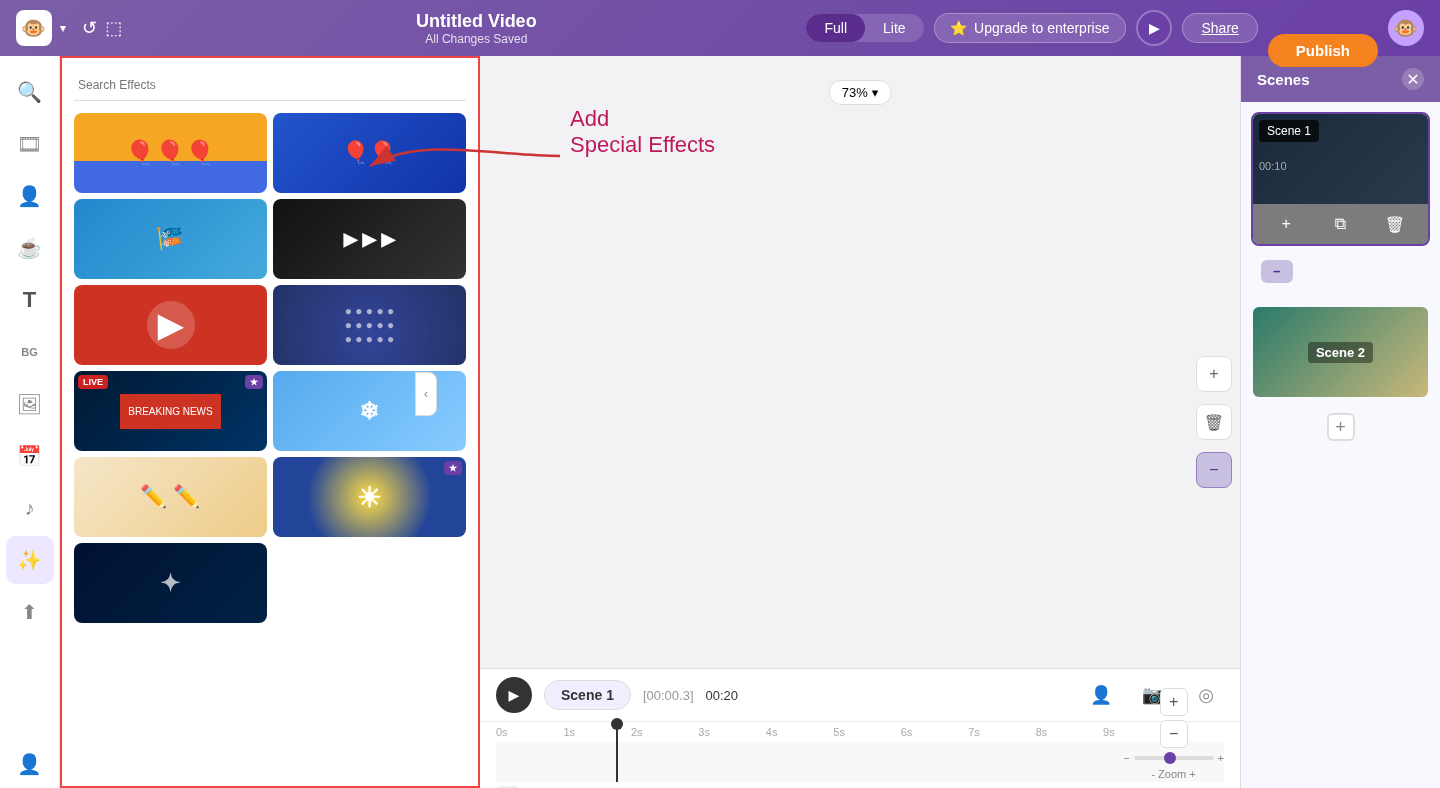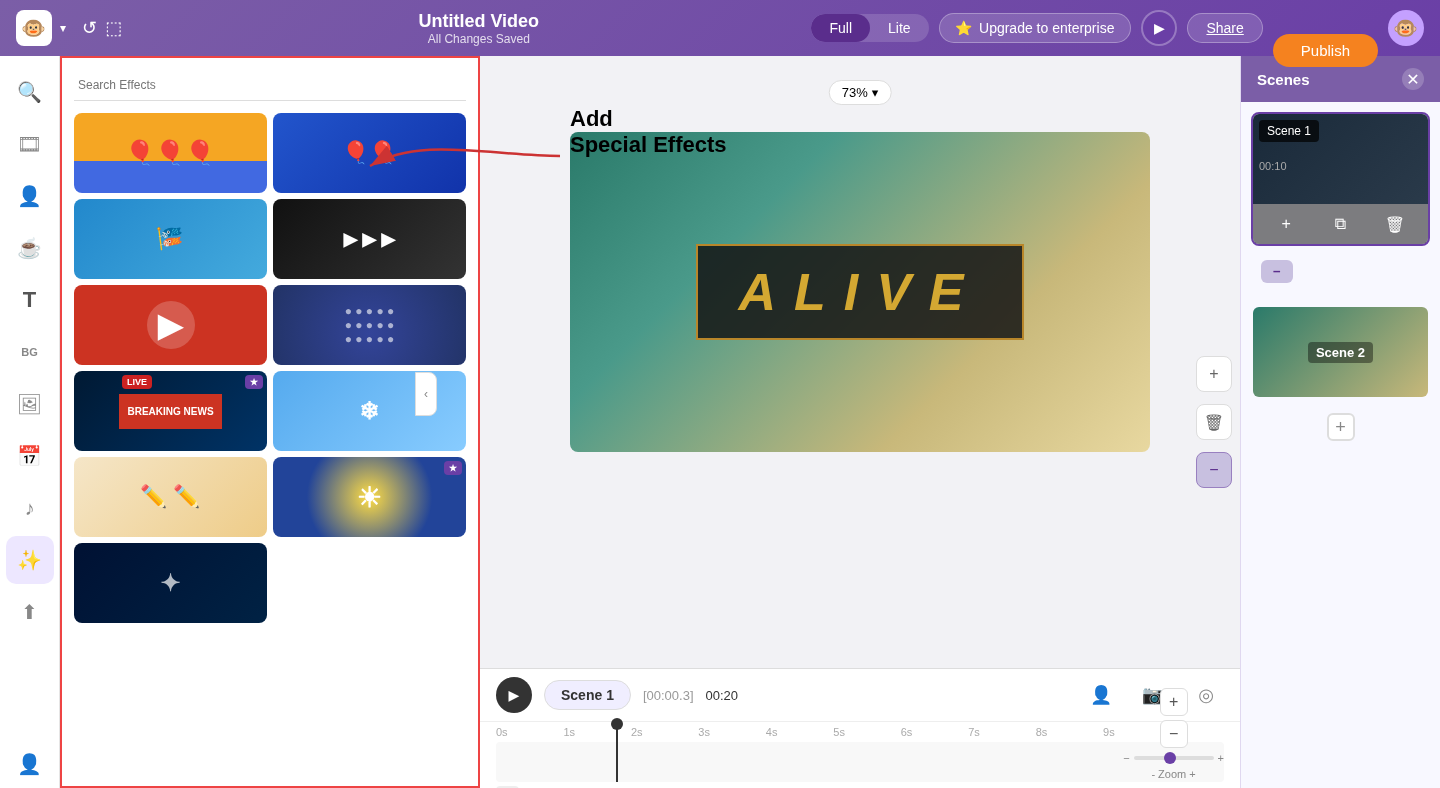--- a/index.html
+++ b/index.html
@@ -110,21 +110,21 @@
       cursor: pointer;
       text-decoration: underline;
     }
     .publish-btn {
       background: #f5821f;
       border: none;
       color: #fff;
       padding: 8px 28px;
       border-radius: 20px;
       font-size: 15px;
-      font-weight: 400;
+      font-weight: 700;
       cursor: pointer;
       margin-top: 44px;
     }
     .header-avatar {
       width: 36px; height: 36px;
       border-radius: 50%;
       background: #c4a0ff;
       display: flex; align-items: center; justify-content: center;
       font-size: 20px;
       cursor: pointer;
@@ -220,21 +220,20 @@
       border-radius: 4px;
     }
     .live-badge {
       position: absolute;
       top: 4px; left: 4px;
       background: #cc2222;
       color: #fff;
       font-size: 9px;
       padding: 2px 5px;
       border-radius: 4px;
-      margin-left: 44px;
     }
 
     
     .canvas-area {
       flex: 1;
       background: #f2f2f5;
       display: flex;
       flex-direction: column;
       align-items: center;
       justify-content: flex-start;
@@ -246,22 +245,22 @@
     .annotation-block {
       position: absolute;
       top: 60px;
       left: 60px;
       display: flex;
       flex-direction: column;
       align-items: flex-start;
     }
     .annotation-text {
       font-size: 22px;
-      font-weight: 700;
-      color: #000000;
+      font-weight: 400;
+      color: #be185d;
       line-height: 1.2;
       text-align: center;
     }
 
     .zoom-control {
       position: absolute;
       top: 24px;
       left: 50%;
       transform: translateX(-50%);
       background: #fff;
@@ -657,21 +656,21 @@
       </div>
       <div class="effect-thumb eff-7">
         <div class="effect-thumb-inner">
           <span style="font-size:12px;opacity:0.6;">● ● ● ● ●<br>● ● ● ● ●<br>● ● ● ● ●</span>
         </div>
       </div>
       <div class="effect-thumb eff-8">
         <div class="effect-thumb-inner">
           <span class="live-badge">LIVE</span>
           <span class="premium-badge">★</span>
-          <div style="background:#cc3322;padding:12px 8px;font-size:10px;font-weight:700;">BREAKING NEWS</div>
+          <div style="background:#cc3322;padding:12px 8px;font-size:10px;font-weight:400;">BREAKING NEWS</div>
         </div>
       </div>
       <div class="effect-thumb eff-9">
         <div class="effect-thumb-inner">
           <span style="font-size:24px;">❄</span>
         </div>
       </div>
       <div class="effect-thumb eff-10">
         <div class="effect-thumb-inner">
           <span style="font-size:22px;">✏️ ✏️</span>
@@ -706,25 +705,20 @@
       </svg>
       <div class="annotation-text" style="margin-left:10px;">Add</div>
       <div class="annotation-text" style="margin-left:10px;">Special Effects</div>
     </div>
 
     <div class="zoom-control">
       <span>73%</span>
       <span>▾</span>
     </div>
 
-    <div class="video-canvas">
-      <div class="video-alive-text">
-        <div class="alive-letters">ALIVE</div>
-      </div>
-    </div>
 
     <div class="canvas-right-controls">
       <div class="ctrl-btn">+</div>
       <div class="ctrl-btn">🗑</div>
       <div class="ctrl-btn minus">−</div>
     </div>
 
     <div class="timeline-area">
       <div class="timeline-controls">
         <div class="timeline-play">▶</div>

